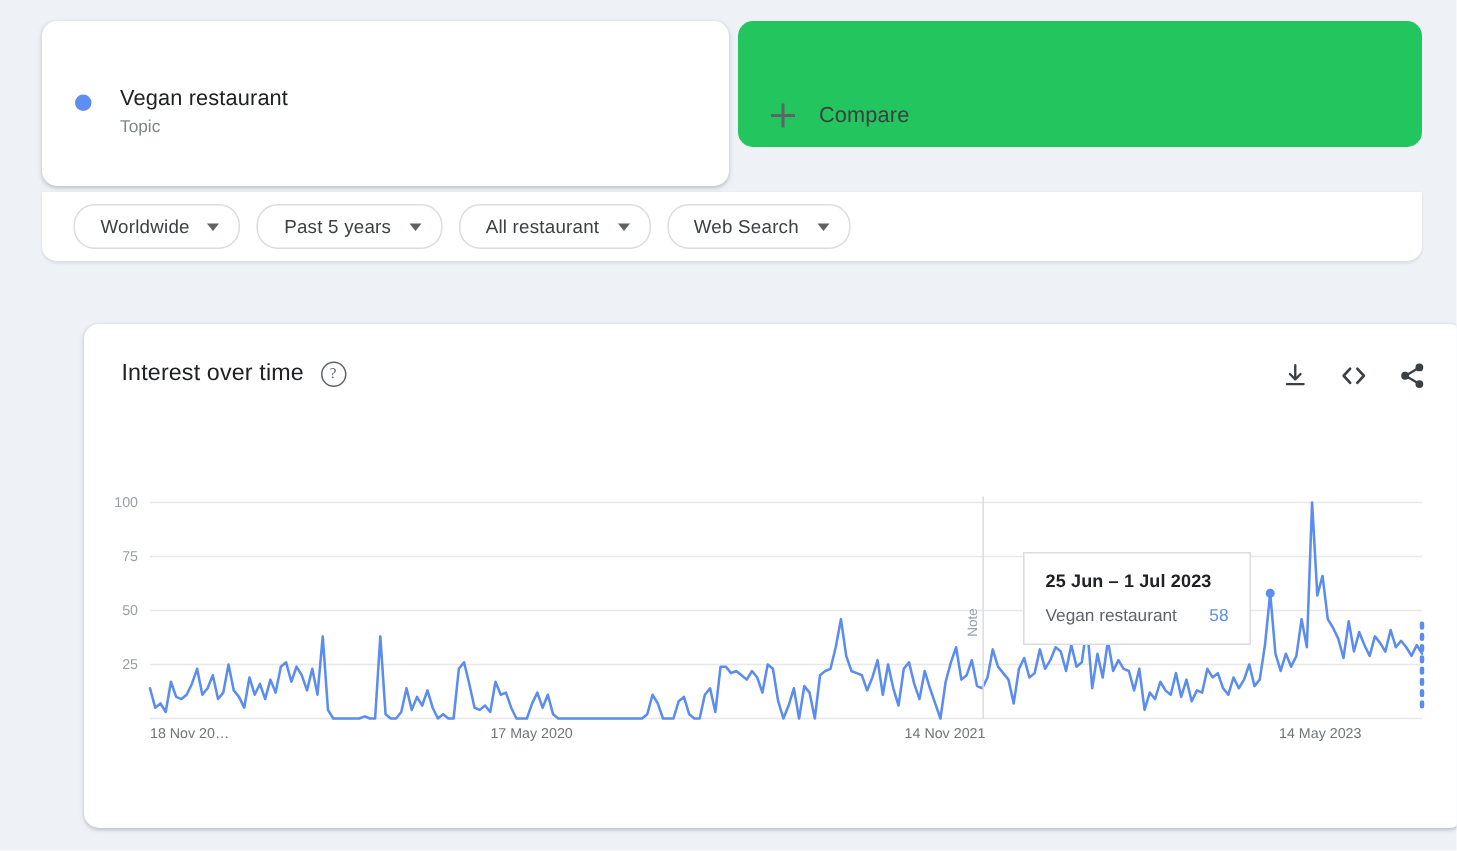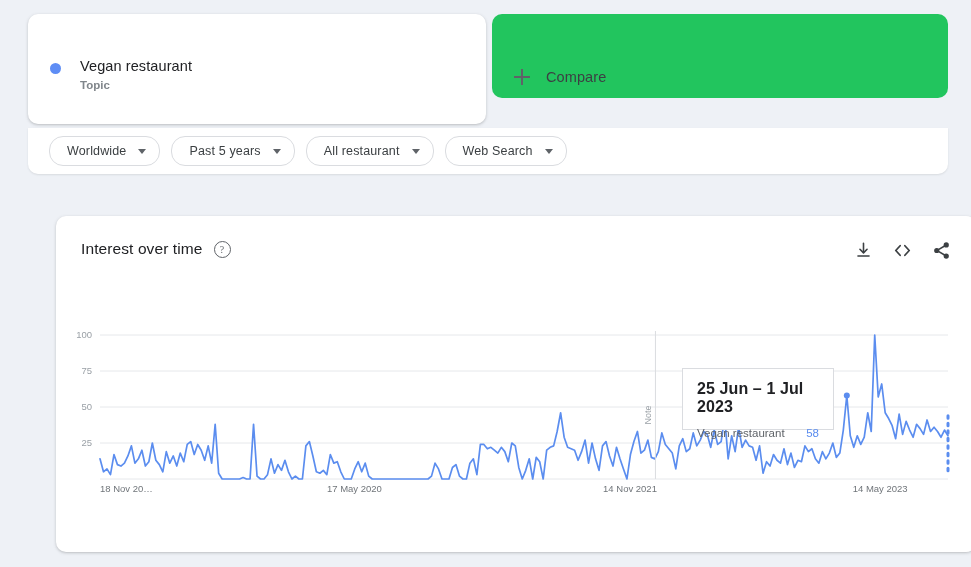--- a/index.html
+++ b/index.html
@@ -14,21 +14,21 @@
   
   .top-row{position:absolute;left:28px;top:14px;width:920px;height:110px;display:flex;gap:6px;}
   .term-card{
     width:458px;height:110px;background:#fff;border-radius:10px;
     box-shadow:0 1px 2px rgba(60,64,67,.18),0 1px 3px 1px rgba(60,64,67,.08);
     position:relative;box-sizing:border-box;
   }
   .term-inner{position:absolute;left:22px;top:44px;display:flex;align-items:flex-start;}
   .term-dot{width:11px;height:11px;border-radius:50%;background:#5e8df5;margin-top:5px;margin-right:19px;flex:none;}
   .term-name{font-size:14.5px;color:#202124;line-height:17px;letter-spacing:.1px;}
-  .term-type{font-size:11.5px;color:#80868b;line-height:15px;margin-top:3px;font-weight:bold;}
+  .term-type{font-size:11.5px;color:#80868b;line-height:15px;margin-top:3px;}
 
   .compare-card{
     flex:1;height:84px;background:#22c55e;border-radius:10px;position:relative;cursor:pointer;
   }
   .compare-inner{position:absolute;left:22px;top:55px;display:flex;align-items:center;}
   .plus-ico{width:16px;height:16px;position:relative;margin-right:16px;flex:none;}
   .plus-ico:before,.plus-ico:after{content:"";position:absolute;background:#5f6368;}
   .plus-ico:before{left:0;top:7px;width:16px;height:1.6px;}
   .plus-ico:after{top:0;left:7px;height:16px;width:1.6px;}
   .compare-label{font-size:14.5px;color:#3c4043;letter-spacing:.1px;}
@@ -73,21 +73,21 @@
   .plot svg{display:block;}
   .ylab{font-size:9.5px;fill:#9aa0a6;font-family:"Liberation Sans",sans-serif;}
   .xlab{font-size:9.5px;fill:#70757a;font-family:"Liberation Sans",sans-serif;}
   .notelab{font-size:9px;fill:#9aa0a6;font-family:"Liberation Sans",sans-serif;}
 
   
   .tip{
     position:absolute;left:682px;top:368px;width:152px;height:62px;background:#fff;
     border:1px solid #dadce0;box-sizing:border-box;padding:11px 14px 0 14px;
   }
-  .tip-date{font-size:16px;color:#202124;font-weight:bold;letter-spacing:.1px;}
+  .tip-date{font-size:12px;color:#202124;font-weight:bold;letter-spacing:.1px;}
   .tip-row{display:flex;align-items:center;justify-content:space-between;margin-top:11px;}
   .tip-term{font-size:11.5px;color:#5f6368;}
   .tip-val{font-size:11.5px;color:#5b8def;}
 </style>
 </head>
 <body>
 
 <div class="page">
 
   <div class="top-row">

